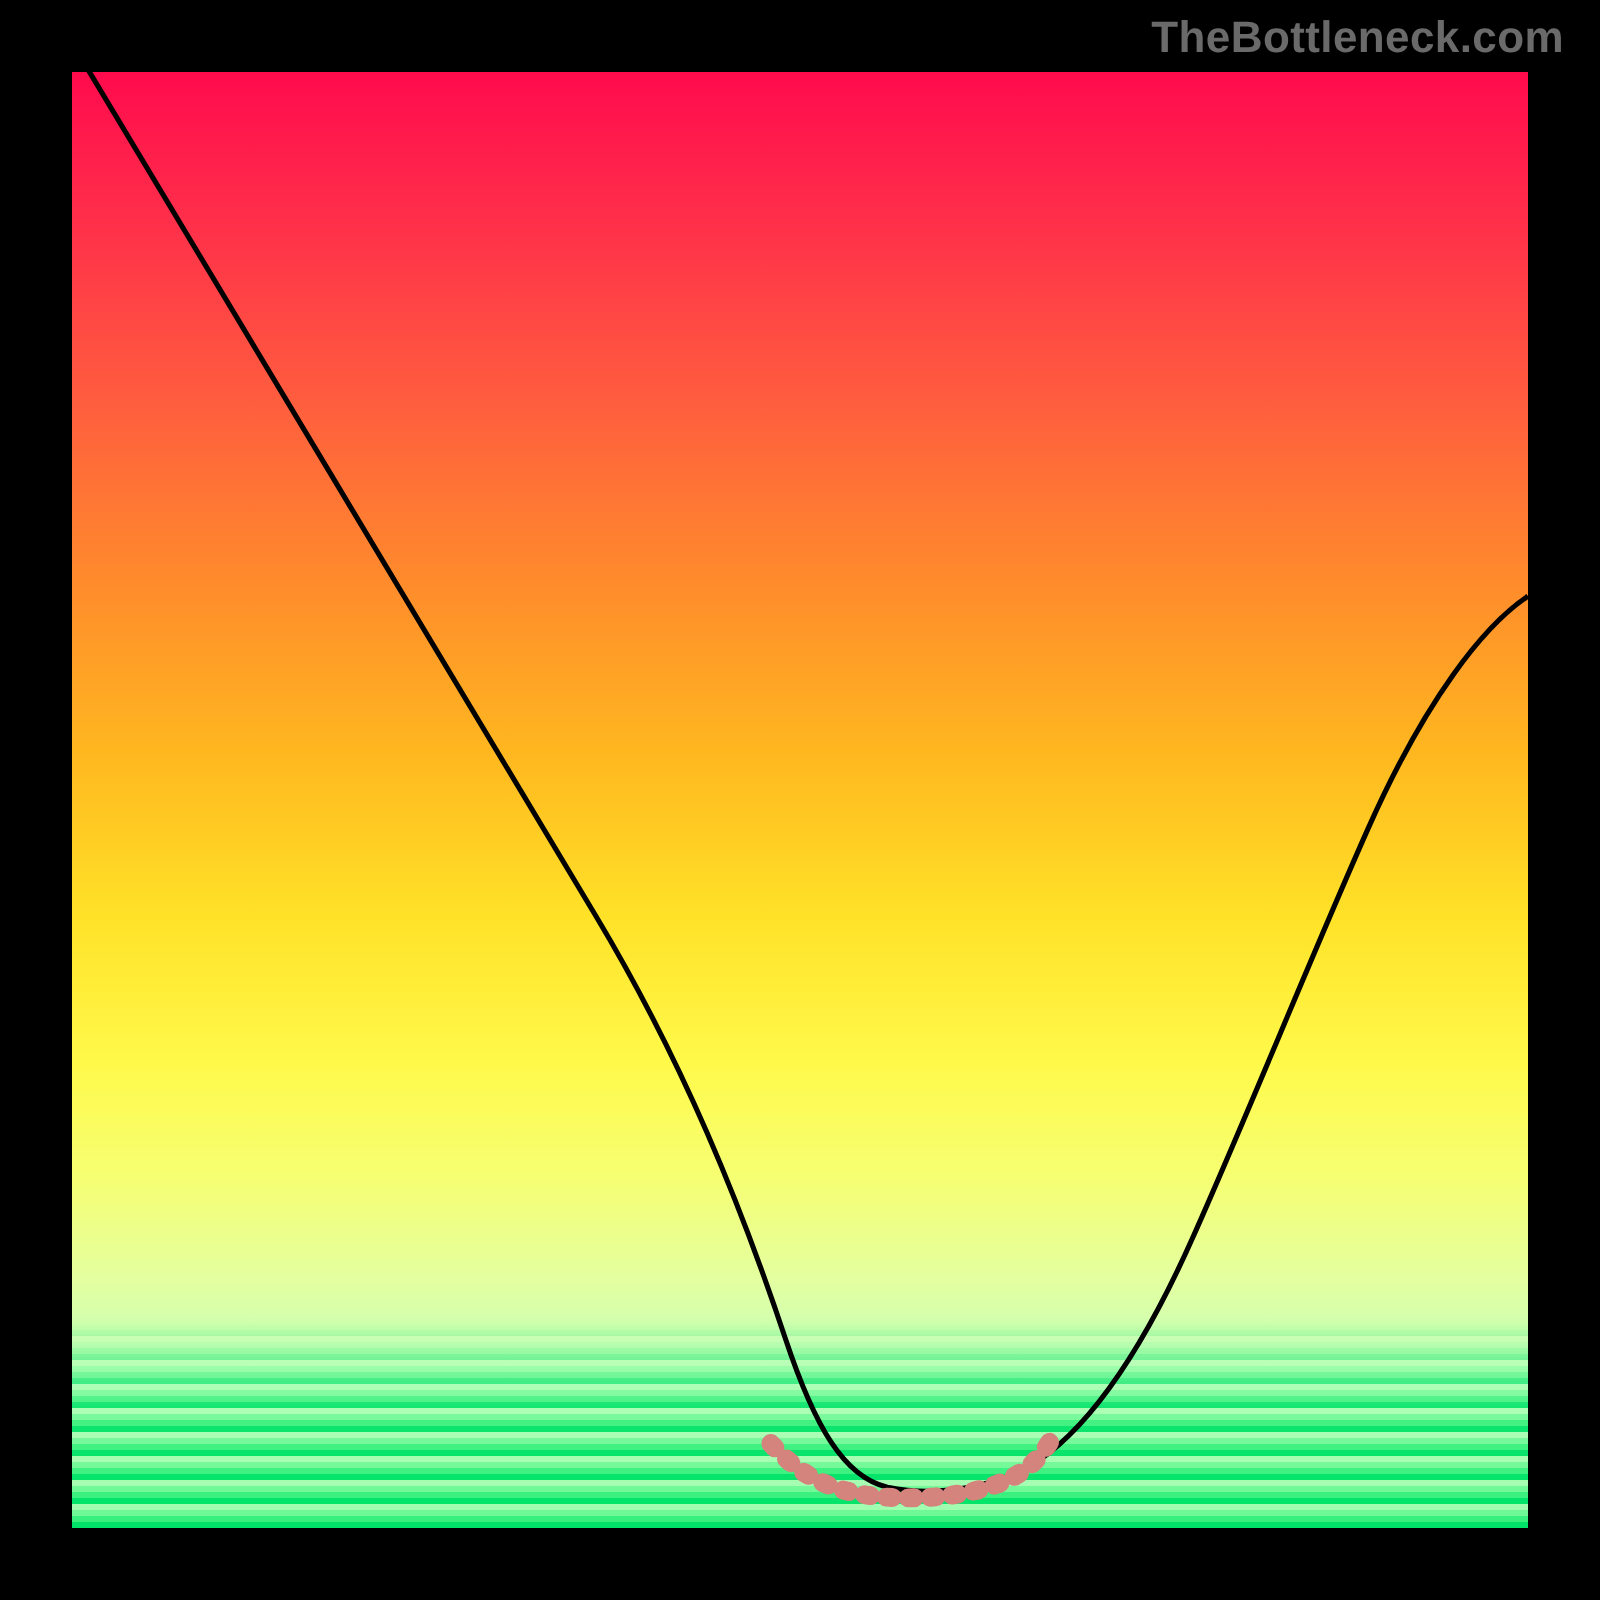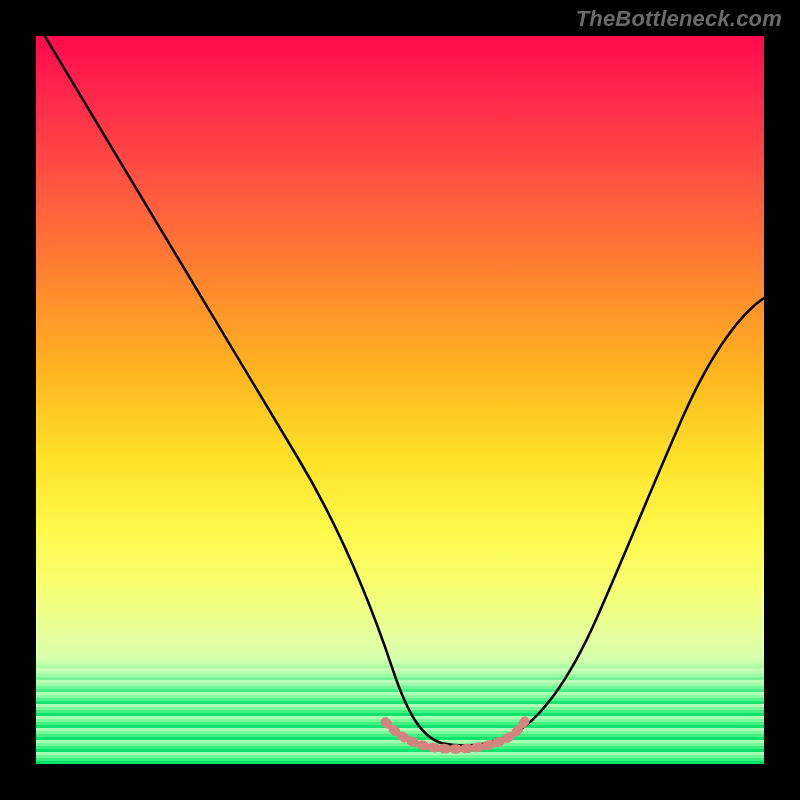--- a/index.html
+++ b/index.html
@@ -4,21 +4,20 @@
 <style>
   * { margin: 0; padding: 0; box-sizing: border-box; }
   html, body { width: 800px; height: 800px; overflow: hidden; }
   body { font-family: Arial, Helvetica, sans-serif; }
 
   .chart-container {
     position: relative;
     width: 800px;
     height: 800px;
     background: #000;
-    font-style: italic;
   }
 
   .plot-area {
     position: absolute;
     left: 36px;
     top: 36px;
     width: 728px;
     height: 728px;
     overflow: hidden;
   }

